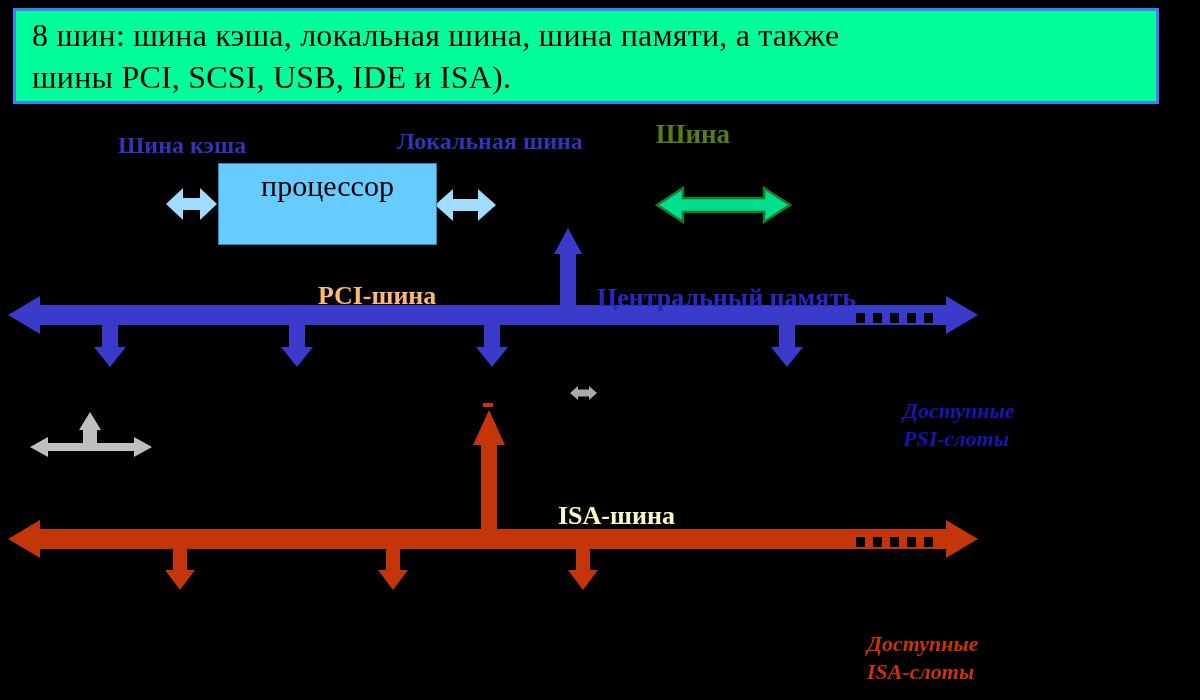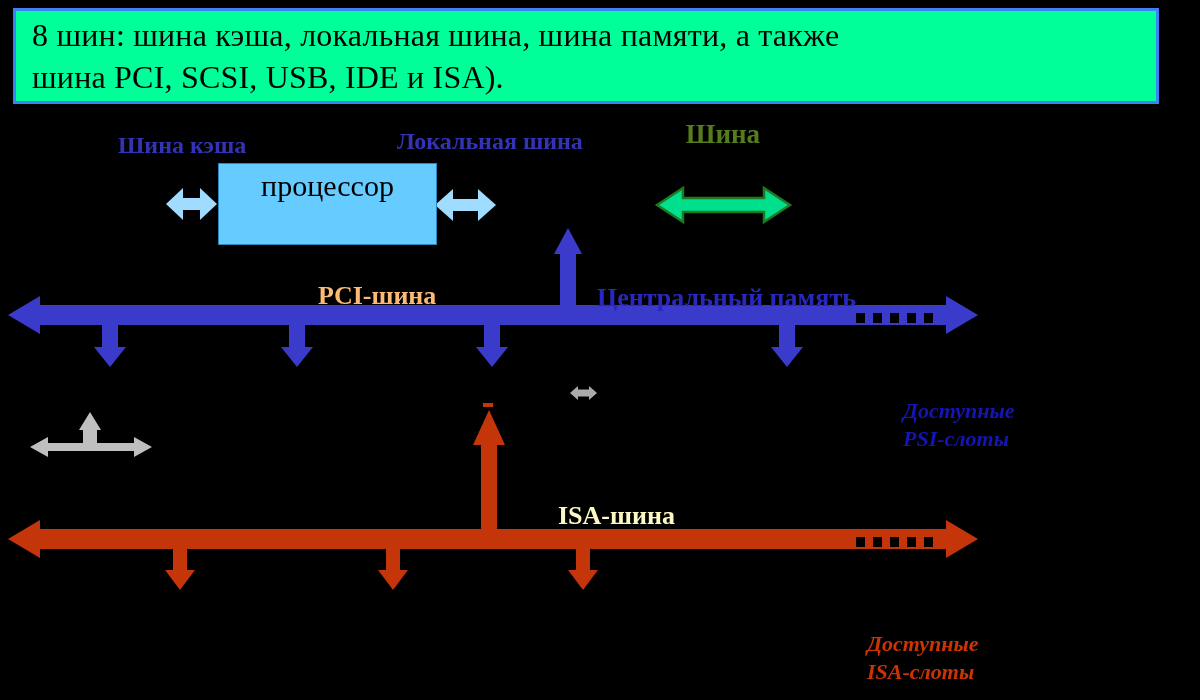--- a/index.html
+++ b/index.html
@@ -19,21 +19,21 @@
   
   .cpu-box{
     left:218px;top:163px;width:219px;height:82px;box-sizing:border-box;
     background:#66ccff;border:1px solid #2e86c1;color:#000;
     font-size:30px;line-height:39px;text-align:center;padding-top:2px;
   }
   
   .lbl{position:absolute;font-weight:bold;white-space:nowrap;}
   .lbl-cache{left:118px;top:132px;font-size:24px;color:#3333b8;}
   .lbl-local{left:397px;top:128px;font-size:24px;color:#3333b8;}
-  .lbl-memory{left:655px;top:116px;width:136px;font-size:27px;line-height:37px;
+  .lbl-memory{left:625px;top:116px;width:136px;font-size:27px;line-height:37px;
               color:#567d1c;text-align:center;}
   .lbl-pci{left:318px;top:281px;font-size:26px;color:#fdba74;}
   .lbl-ram{left:597px;top:283px;font-size:26px;color:#2828c0;}
   .lbl-isa{left:558px;top:501px;font-size:26px;color:#fef9c3;}
   .lbl-slots{font-style:italic;font-size:22px;line-height:28px;font-weight:bold;}
   .lbl-psi-slots{left:903px;top:397px;color:#1515b5;}
   .lbl-isa-slots{left:867px;top:630px;color:#cc3300;}
 </style>
 </head>
 <body>
@@ -83,21 +83,21 @@
       <rect x="856" y="537" width="9" height="10"></rect>
         <rect x="873" y="537" width="9" height="10"></rect>
       <rect x="890" y="537" width="9" height="10"></rect>
         <rect x="907" y="537" width="9" height="10"></rect>
       <rect x="924" y="537" width="9" height="10"></rect>
     </g>
   </svg>
 
   <div class="abs header-box">
     <div>8 шин: шина кэша, локальная шина, шина памяти, а также</div>
-    <div>шина PCI, SCSI, USB, IDE и ISA).</div>
+    <div>шины PCI, SCSI, USB, IDE и ISA).</div>
   </div>
 
   <div class="lbl lbl-cache">Шина кэша</div>
   <div class="lbl lbl-local">Локальная шина</div>
   <div class="lbl lbl-memory">
     <div>Шина</div>
   </div>
 
   <div class="abs cpu-box">
     <div>процессор</div>

